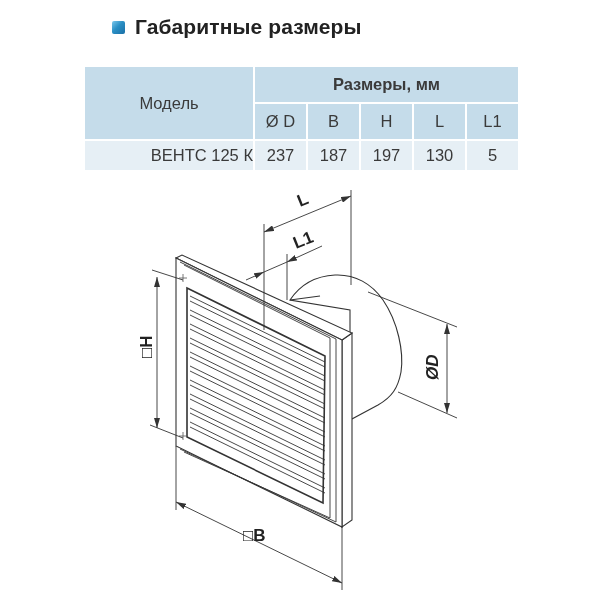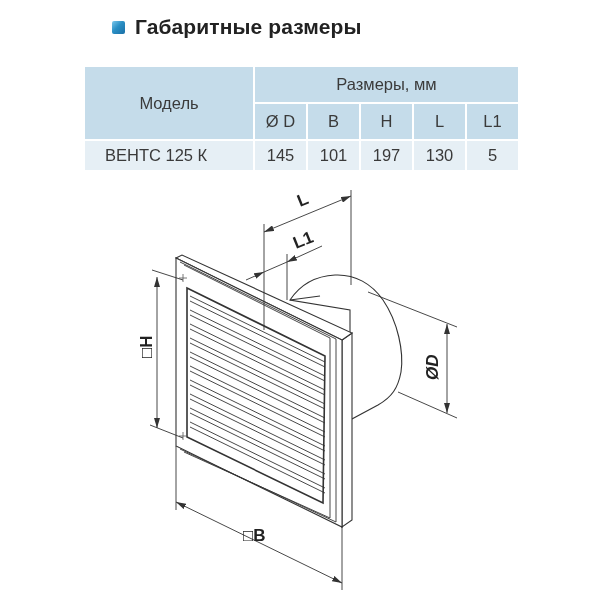--- a/index.html
+++ b/index.html
@@ -9,25 +9,25 @@
   .bullet { width:13px; height:13px; border-radius:2px;
             background:linear-gradient(135deg,#7cc8ec 0%,#2a8fc4 45%,#1a6fa6 100%);
             margin-right:10px; }
   .title { font-size:21px; font-weight:bold; color:#222; letter-spacing:0.1px; }
   table.dims { position:absolute; left:85px; top:67px; border-collapse:separate; border-spacing:2px 2px;
                margin:-2px; font-size:16.5px; color:#3a3a3a; }
   table.dims td { text-align:center; padding:0; }
   .hdr { background:#c5dcea; }
   .row { background:#e6eff5; }
   .model-h { width:168px; height:72px;margin-left:31px; }
-  .group-h { height:34px; }
+  .group-h { height:34px;font-weight:bold; }
   .sub-h { height:34px; }
   .c1 { width:51px; } .c2 { width:51px; } .c3 { width:51px; } .c4 { width:51px; } .c5 { width:51px; }
   .data td { height:29px; }
-  .data td.model { text-align:left; padding-left:20px; }
+  .data td.model { text-align:right; padding-left:20px; }
   svg.drawing { position:absolute; left:0; top:0; }
   .lbl { font-family:"Liberation Sans","DejaVu Sans",sans-serif; font-weight:bold; font-size:17px; fill:#222; }
 </style>
 </head>
 <body>
 
 <div class="title-wrap">
   <div class="bullet"></div>
   <div class="title">Габаритные размеры</div>
 </div>
@@ -40,22 +40,22 @@
   </tr>
   <tr>
     <td class="hdr sub-h c1">Ø D</td>
     <td class="hdr sub-h c2">B</td>
     <td class="hdr sub-h c3">H</td>
     <td class="hdr sub-h c4">L</td>
     <td class="hdr sub-h c5">L1</td>
   </tr>
   <tr class="data">
     <td class="row model">ВЕНТС 125 К</td>
-    <td class="row">145</td>
-    <td class="row">101</td>
+    <td class="row">237</td>
+    <td class="row">187</td>
     <td class="row">197</td>
     <td class="row">130</td>
     <td class="row">5</td>
   </tr>
 </tbody>
   </table>
 
 <svg class="drawing" width="600" height="600" viewBox="0 0 600 600">
   <defs>
     <marker id="arr" viewBox="0 0 10 6" refX="10" refY="3" markerWidth="10" markerHeight="6" orient="auto-start-reverse" markerUnits="userSpaceOnUse">

